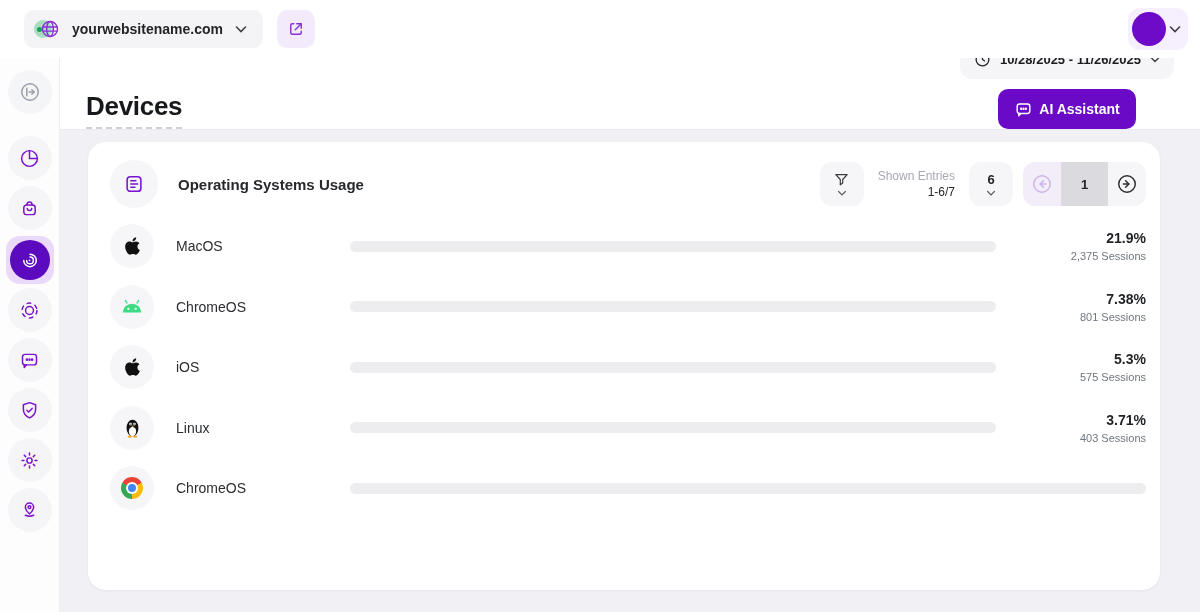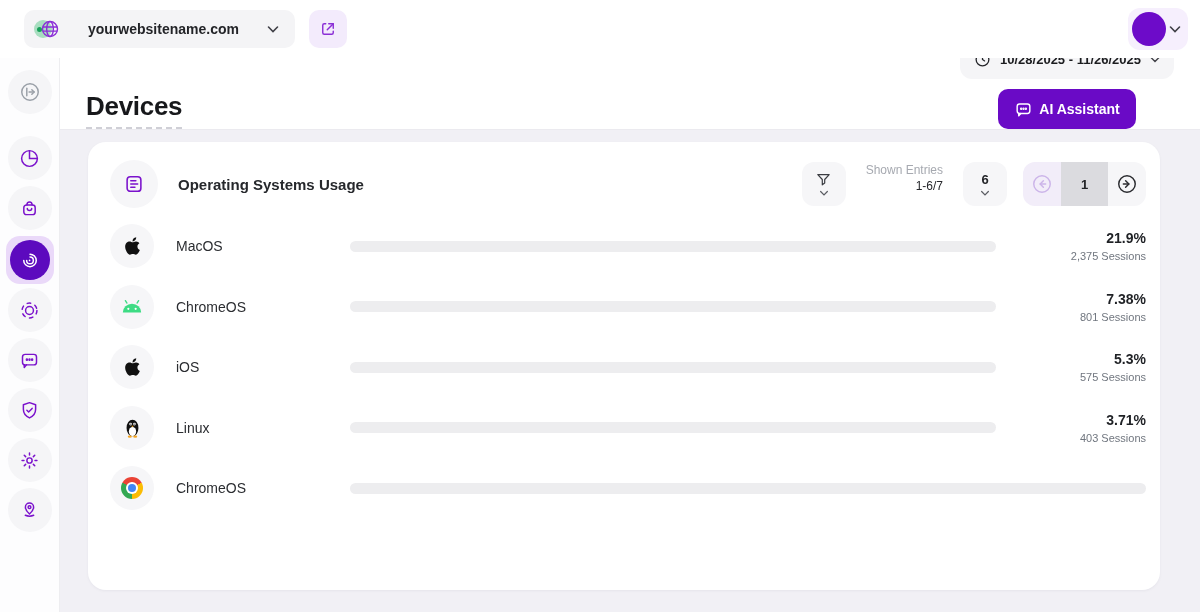--- a/index.html
+++ b/index.html
@@ -8,21 +8,21 @@
     font-family:"Liberation Sans", sans-serif;
     background:#f1f0f5;
     position:relative;
     overflow:hidden;
     color:#26272b;
   }
   svg { display:block; }
 
   
   .topbar{position:absolute;left:0;top:0;width:1200px;height:58px;background:#fff;display:flex;align-items:center;padding:0 12px 0 24px;z-index:5;}
-  .site-pill{display:flex;align-items:center;gap:28px;background:#f4f4f6;border-radius:10px;height:38px;padding:0 16px 0 10px;cursor:pointer;}
+  .site-pill{display:flex;align-items:center;gap:12px;background:#f4f4f6;border-radius:10px;height:38px;padding:0 16px 0 10px;cursor:pointer;}
   .globe-wrap{position:relative;width:26px;height:24px;}
   .globe-green{position:absolute;left:0;top:3px;width:18px;height:18px;border-radius:50%;background:#a8dec0;}
   .globe-dot{position:absolute;left:3px;top:10px;width:5px;height:5px;border-radius:50%;background:#18a05a;}
   .globe-svg{position:absolute;right:0;top:2px;}
   .site-label{font-size:14px;font-weight:600;color:#232428;}
   .ext-btn{width:38px;height:38px;border-radius:10px;background:#f3ebfc;display:flex;align-items:center;justify-content:center;margin-left:14px;cursor:pointer;border:none;}
   .account{margin-left:auto;display:flex;align-items:center;gap:3px;background:#f6effd;border-radius:12px;padding:4px 7px 4px 4px;cursor:pointer;}
   .avatar{width:34px;height:34px;border-radius:50%;background:#6d0bc9;}
 
   
@@ -45,21 +45,21 @@
   .date-pill{height:40px;border-radius:12px;background:#f5f5f7;display:flex;align-items:center;gap:9px;padding:0 14px;cursor:pointer;}
   .date-text{font-size:13px;font-weight:600;color:#1b1c1f;}
   .ai-btn{height:40px;border-radius:10px;background:#6a0ac6;display:flex;align-items:center;gap:6px;padding:0 16px;border:none;cursor:pointer;}
   .ai-label{color:#fff;font-size:14px;font-weight:700;}
 
   
   .card{position:absolute;left:88px;top:142px;width:1072px;height:448px;background:#fff;border-radius:18px;box-shadow:0 1px 3px rgba(25,25,50,.05);}
   .card-header{display:flex;align-items:center;padding:18px 14px 2px 22px;}
   .card-icon{width:48px;height:48px;border-radius:50%;background:#f6f6f8;display:flex;align-items:center;justify-content:center;}
   .card-title{margin-left:20px;font-size:15px;font-weight:700;color:#26282c;}
-  .controls{margin-left:auto;display:flex;gap:16px;}
+  .controls{margin-left:auto;display:flex;align-items:center;gap:10px;}
   .ctrl-btn{width:44px;height:44px;border-radius:12px;background:#f6f6f8;display:flex;flex-direction:column;align-items:center;justify-content:center;gap:3px;border:none;cursor:pointer;}
   .ctrl-num{font-size:13px;font-weight:600;color:#232428;}
   .shown{text-align:right;margin:0 4px;line-height:1.35;}
   .shown-label{font-size:12px;color:#a6a9b0;}
   .shown-val{font-size:12px;color:#26272b;font-weight:500;}
   .pager{display:flex;height:44px;border-radius:12px;overflow:hidden;}
   .pager-prev{width:38px;background:#f2edf9;display:flex;align-items:center;justify-content:center;border:none;cursor:default;}
   .pager-num{width:47px;background:#dbdbdf;display:flex;align-items:center;justify-content:center;font-size:13px;font-weight:600;color:#232428;}
   .pager-next{width:38px;background:#f6f6f8;display:flex;align-items:center;justify-content:center;border:none;cursor:pointer;}
 

